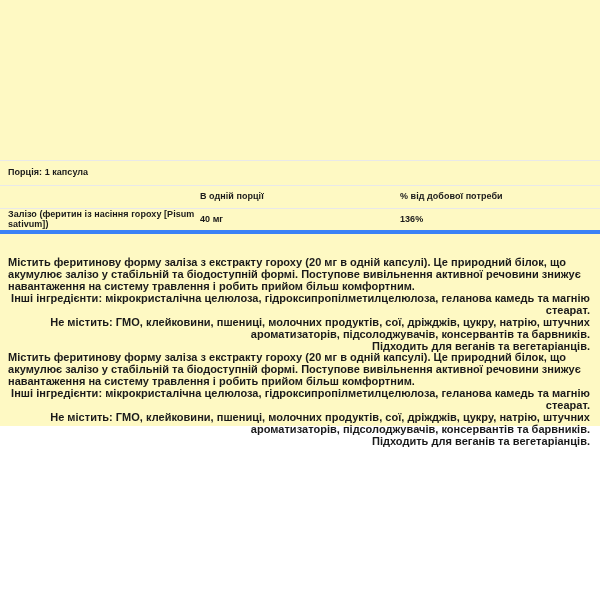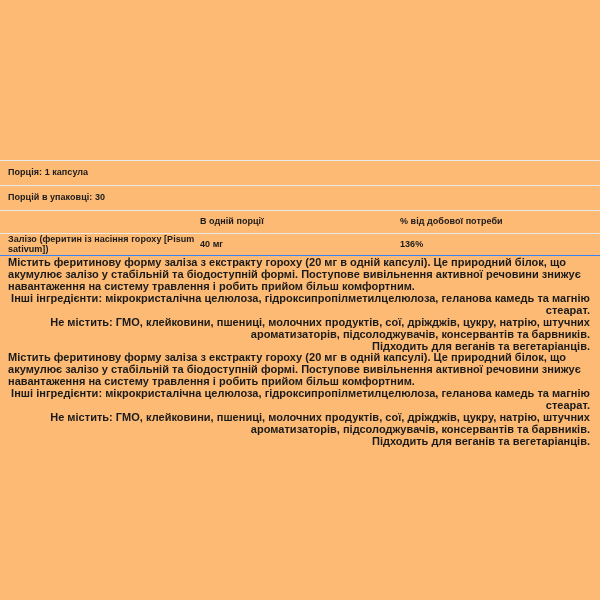--- a/index.html
+++ b/index.html
@@ -12,38 +12,38 @@
     height: 600px;
     overflow: hidden;
     font-family: "Liberation Sans", "DejaVu Sans", sans-serif;
     color: #1a1a1a;
     -webkit-font-smoothing: antialiased;
   }
 
   #page {
     position: relative;
     width: 600px;
-    height: 600px;
-    background: #fdba74;
+    height: 426px;
+    background: #fef9c3;
   }
 
   
   .facts-table {
     position: absolute;
     top: 160px;
     left: 0;
     width: 600px;
     border-collapse: collapse;
     table-layout: fixed;
   }
   .facts-table tr {
     border-top: 1px solid #e9e9e9;
   }
   .facts-table tr.last-row {
-    border-bottom: 1px solid #3b82f6;
+    border-bottom: 4px solid #3b82f6;
   }
   .facts-table td {
     padding: 0;
     vertical-align: middle;
     font-size: 9px;
     font-weight: 700;
     letter-spacing: 0.05px;
     color: #1a1a1a;
     line-height: 1.1;
   }
@@ -80,23 +80,20 @@
 </head>
 <body>
 
 <div id="page">
 
   <table class="facts-table">
     <tbody>
       <tr class="row-serving">
         <td class="col-name" colspan="3">Порція: 1 капсула</td>
       </tr>
-      <tr class="row-count">
-        <td class="col-name" colspan="3">Порцій в упаковці: 30</td>
-      </tr>
       <tr class="row-head">
         <td class="col-name"></td>
         <td class="col-amount">В одній порції</td>
         <td class="col-dv">% від добової потреби</td>
       </tr>
       <tr class="row-item last-row">
         <td class="col-name">Залізо (феритин із насіння гороху [Pisum sativum])</td>
         <td class="col-amount">40 мг</td>
         <td class="col-dv">136%</td>
       </tr>

